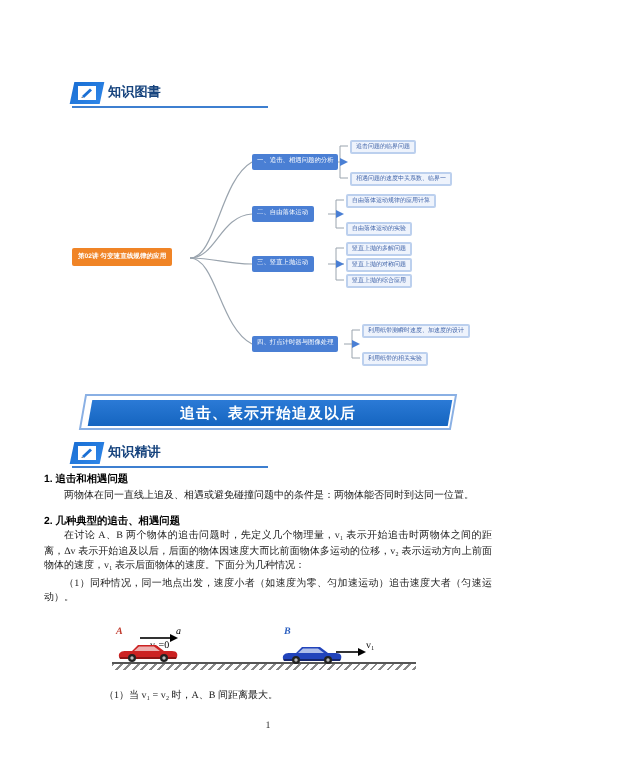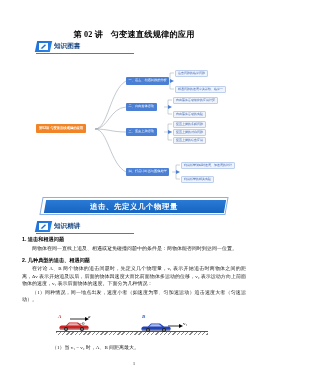--- a/index.html
+++ b/index.html
@@ -168,25 +168,20 @@
     position:absolute;left:0;top:361px;width:268px;
     text-align:center;font-size:5px;color:#333;
     font-family:"Liberation Serif",serif;
   }
 </style>
 </head>
 <body>
 
 <div class="page">
 
-  <div class="doc-title">
-    <span class="num">第 02 讲</span>
-    &nbsp;
-    <span>匀变速直线规律的应用</span>
-  </div>
 
   <div class="badge" id="badge-top">
     <span class="icon">
       <svg width="9" height="7" viewBox="0 0 9 7">
         <rect x="0.5" y="0.5" width="8" height="6" fill="#ffffff" stroke="#ffffff"></rect>
         <path d="M2 5 L6 1.2 L7 2.2 L3 6 Z" fill="#1a6fd4"></path>
         <path d="M1.6 5.4 L2 6 L2.6 5.8 Z" fill="#333"></path>
       </svg>
     </span>
     <span class="label">知识图書</span>
@@ -236,21 +231,21 @@
     <div class="node l2" style="left:143px;top:77px;">竖直上抛的综合应用</div>
 
     <div class="node l1" style="left:96px;top:108px;">四、打点计时器与图像处理</div>
     <div class="node l2" style="left:151px;top:102px;">利用纸带测瞬时速度、加速度的设计</div>
     <div class="node l2" style="left:151px;top:116px;">利用纸带的相关实验</div>
   </div>
 
   <div class="banner-wrap">
     <div class="outline"></div>
     <div class="fill"></div>
-    <div class="txt">追击、先定义几个物理量</div>
+    <div class="txt">追击、表示开始追及以后</div>
   </div>
 
   <div class="badge" id="badge-mid">
     <span class="icon">
       <svg width="9" height="7" viewBox="0 0 9 7">
         <rect x="0.5" y="0.5" width="8" height="6" fill="#ffffff" stroke="#ffffff"></rect>
         <path d="M2 5 L6 1.2 L7 2.2 L3 6 Z" fill="#1a6fd4"></path>
         <path d="M1.6 5.4 L2 6 L2.6 5.8 Z" fill="#333"></path>
       </svg>
     </span>

